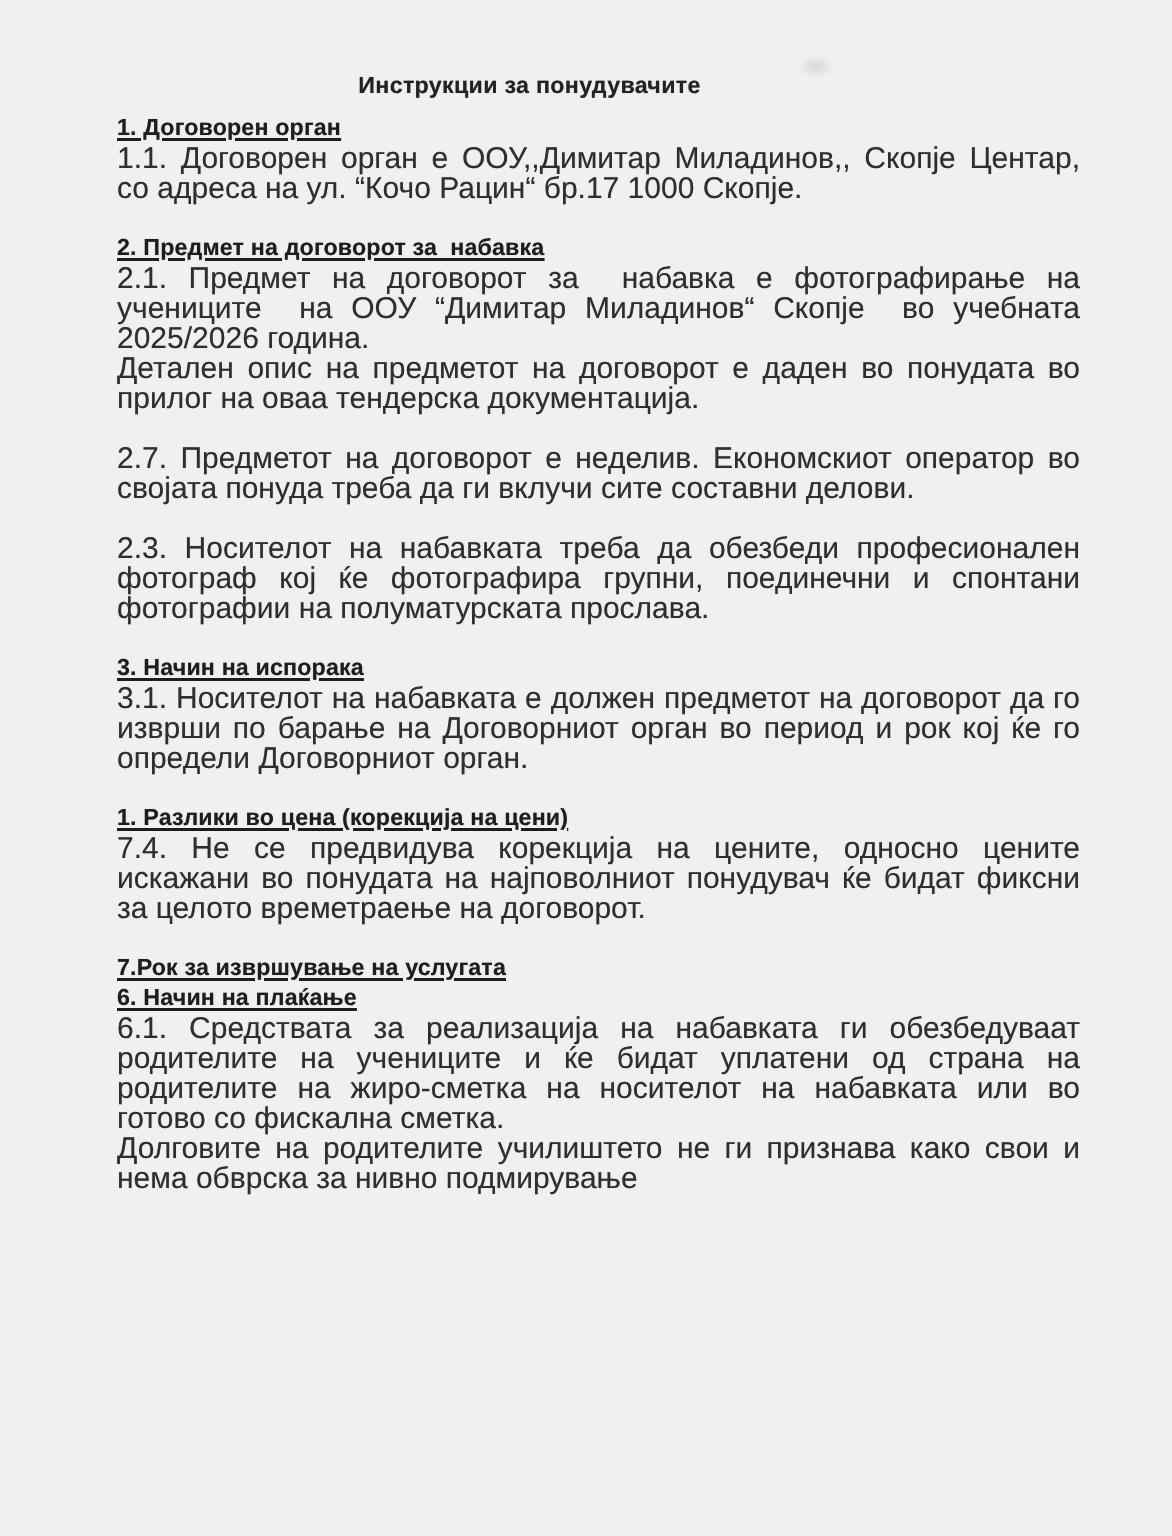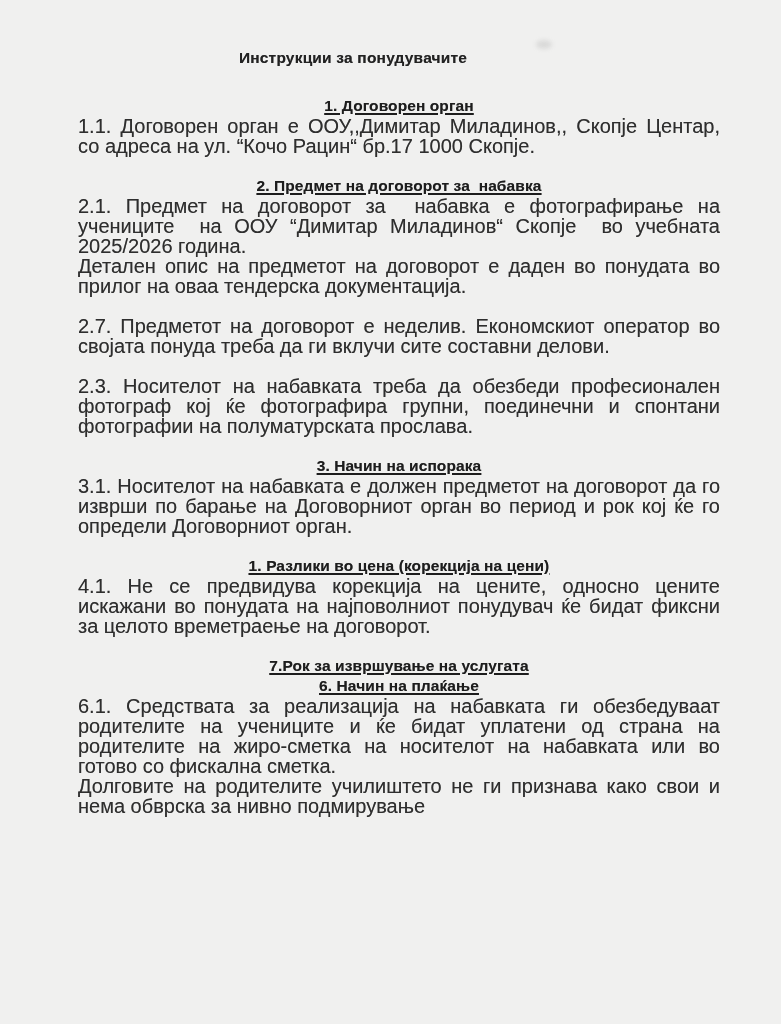--- a/index.html
+++ b/index.html
@@ -22,41 +22,40 @@
     padding: 48px 61px 0 78px;
     position: relative;
   }
   .doc-title {
     font-size: 15.5px;
     font-weight: bold;
     line-height: 20px;
     text-align: center;
     color: #222;
     transform: translateX(-46px);
-    margin: 0 0 28px 0;
+    margin: 0 0 8px 0;
     white-space: pre-wrap;
     letter-spacing: 0.2px;
     text-shadow: 0 0 0.5px rgba(40,40,40,0.55);
   }
   .section {
     margin: 0;
   }
   .section-heading {
     font-size: 15.5px;
     font-weight: bold;
     line-height: 20px;
     color: #1d1d1d;
     text-decoration: underline;
     text-decoration-thickness: 1.5px;
     text-underline-offset: 2px;
     white-space: pre-wrap;
     margin: 0;
     letter-spacing: 0.1px;
     text-shadow: 0 0 0.5px rgba(30,30,30,0.5);
-    text-align: center;
   }
   .para {
     font-size: 20px;
     line-height: 20px;
     text-align: justify;
     white-space: pre-wrap;
     margin: 0 0 20px 0;
     color: #2e2e2e;
     text-shadow: 0 0 0.45px rgba(46,46,46,0.45);
   }
@@ -88,21 +87,21 @@
 Детален опис на предметот на договорот е даден во понудата во прилог на оваа тендерска документација.</div>
         <div class="para">2.7. Предметот на договорот е неделив. Економскиот оператор во својата понуда треба да ги вклучи сите составни делови.</div>
         <div class="para">2.3. Носителот на набавката треба да обезбеди професионален фотограф кој ќе фотографира групни, поединечни и спонтани фотографии на полуматурската прослава.</div>
       </div>
       <div class="section">
         <div class="section-heading">3. Начин на испорака</div>
         <div class="para">3.1. Носителот на набавката е должен предметот на договорот да го изврши по барање на Договорниот орган во период и рок кој ќе го определи Договорниот орган.</div>
       </div>
       <div class="section">
         <div class="section-heading">1. Разлики во цена (корекција на цени)</div>
-        <div class="para">4.1. Не се предвидува корекција на цените, односно цените искажани во понудата на најповолниот понудувач ќе бидат фиксни за целото времетраење на договорот.</div>
+        <div class="para">7.4. Не се предвидува корекција на цените, односно цените искажани во понудата на најповолниот понудувач ќе бидат фиксни за целото времетраење на договорот.</div>
       </div>
       <div class="section">
         <div class="section-heading">7.Рок за извршување на услугата</div>
       </div>
       <div class="section">
         <div class="section-heading">6. Начин на плаќање</div>
         <div class="para">6.1. Средствата за реализација на набавката ги обезбедуваат родителите на учениците и ќе бидат уплатени од страна на родителите на жиро-сметка на носителот на набавката или во готово со фискална сметка.
 Долговите на родителите училиштето не ги признава како свои и нема обврска за нивно подмирување</div>
       </div>
     </div>

